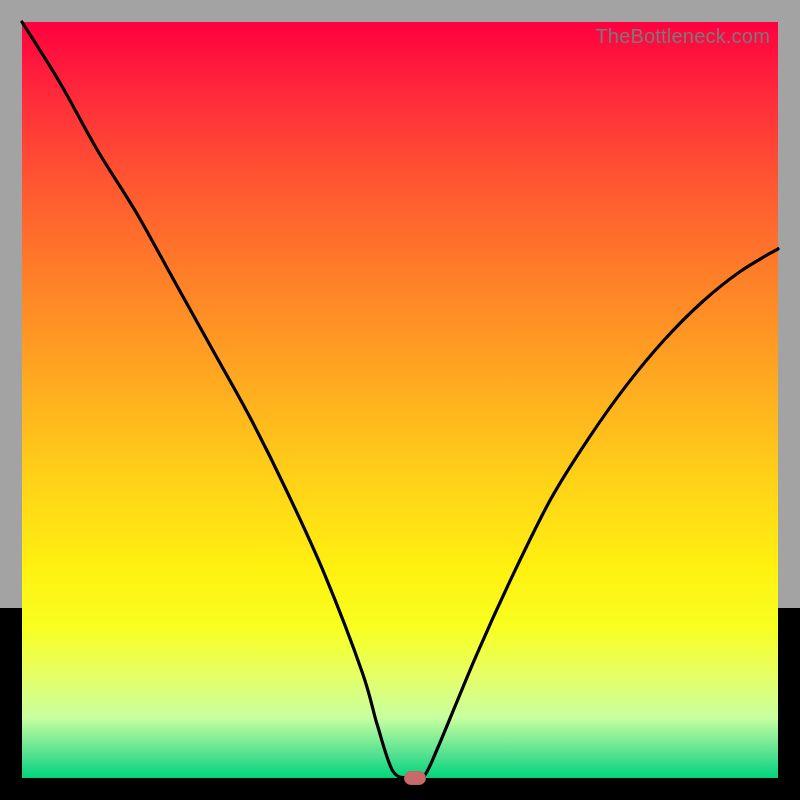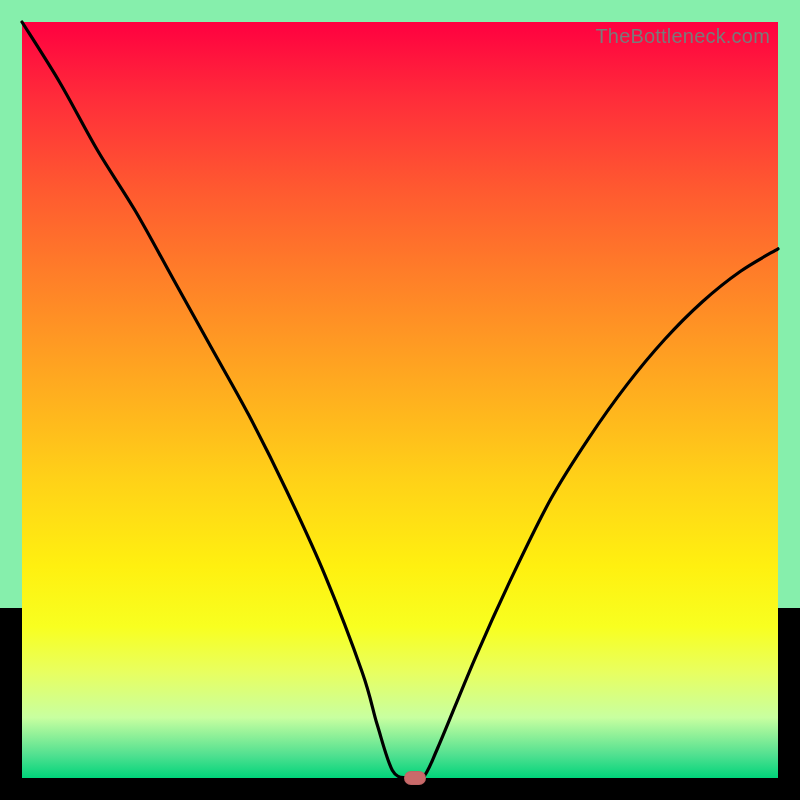--- a/index.html
+++ b/index.html
@@ -8,21 +8,21 @@
     width: 800px;
     height: 800px;
     background: #000;
     font-family: Arial, Helvetica, sans-serif;
     overflow: hidden;
   }
   .frame {
     position: relative;
     width: 800px;
     height: 608px;
-    background: #86efac;
+    background: #a3a3a3;
   }
   .plot {
     position: absolute;
     left: 22px;
     top: 22px;
     width: 756px;
     height: 756px;
     background: linear-gradient(to bottom,
       #ff0040 0%,
       #ff2c3a 10%,

